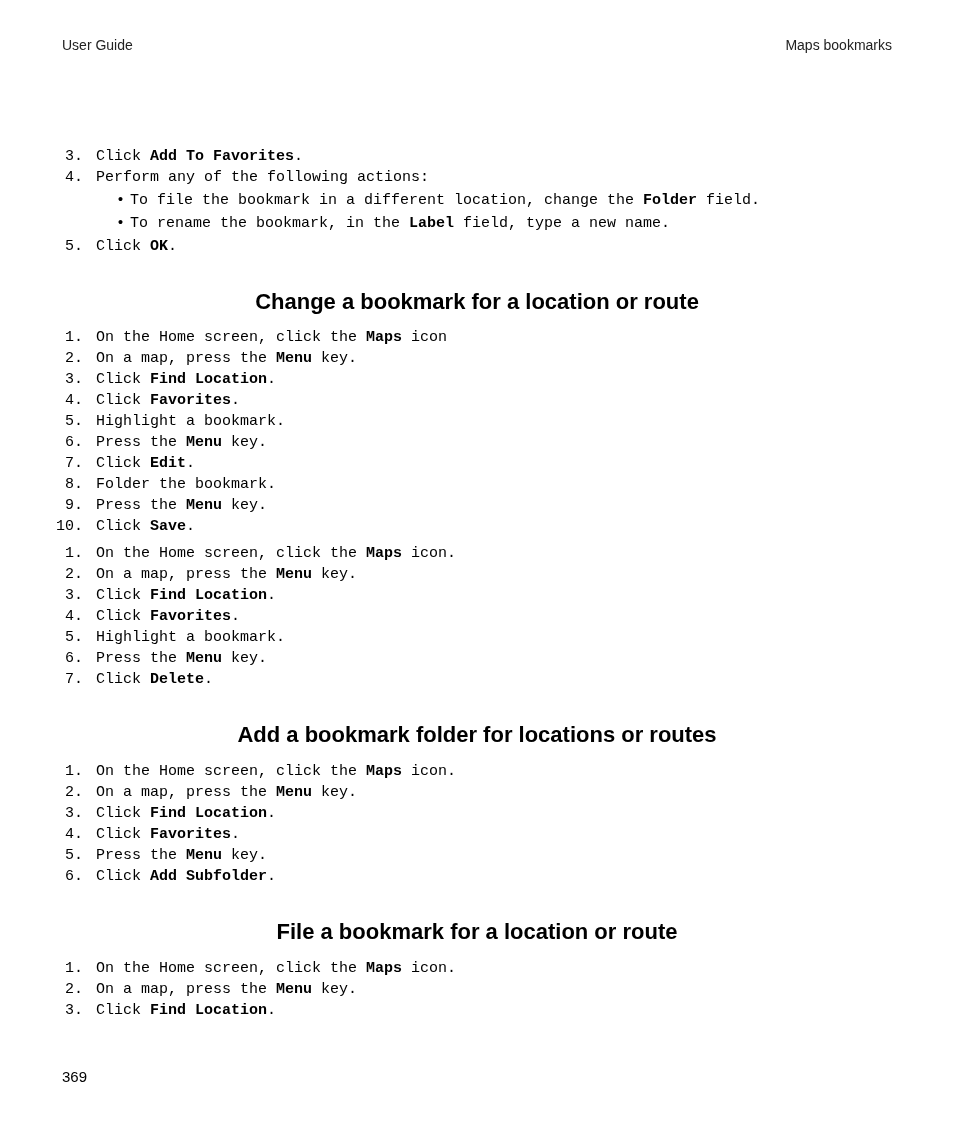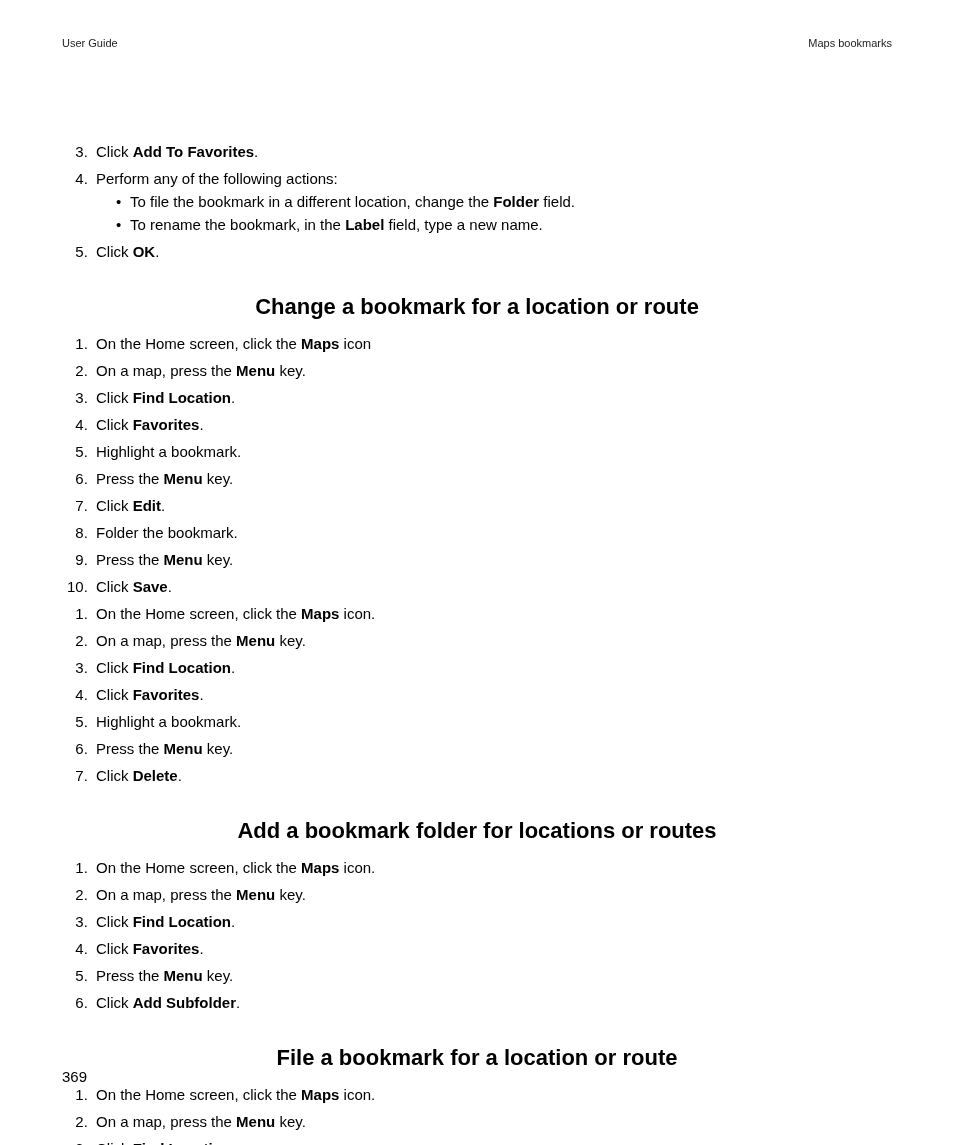--- a/index.html
+++ b/index.html
@@ -16,40 +16,41 @@
   }
   .page {
     padding: 36px 62px 40px 62px;
     box-sizing: border-box;
     height: 100%;
     position: relative;
   }
   .header {
     display: flex;
     justify-content: space-between;
-    font-size: 11px;
+    font-size: 14px;
     color: #222;
     margin-bottom: 90px;
   }
   h2 {
     font-size: 22px;
     font-weight: 700;
     margin: 30px 0 10px 0;
     text-align: center;
   }
   ol {
     margin: 0 0 6px 0;
     padding-left: 30px;
   }
   ol.main {
     list-style: decimal;
   }
   ol.main > li {
-    margin: 6px 0;
+    margin: 0 0;
     padding-left: 4px;
+    font-family: Liberation Mono, monospace;
   }
   ul.sub {
     list-style: none;
     margin: 2px 0 2px 0;
     padding-left: 20px;
   }
   ul.sub > li {
     margin: 2px 0;
     position: relative;
     padding-left: 14px;

